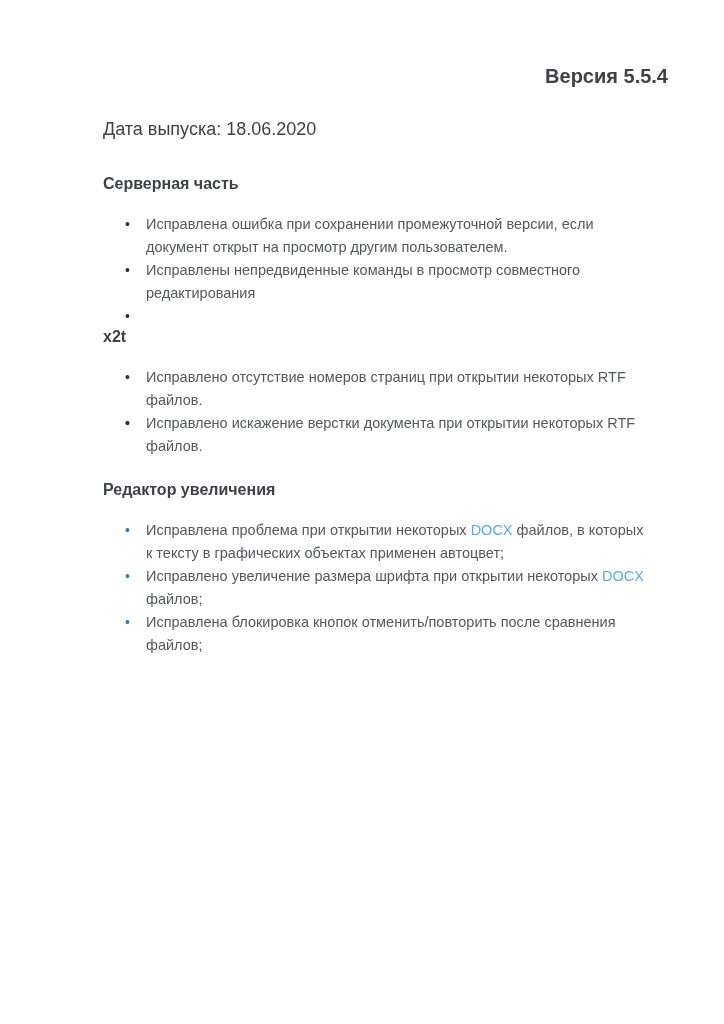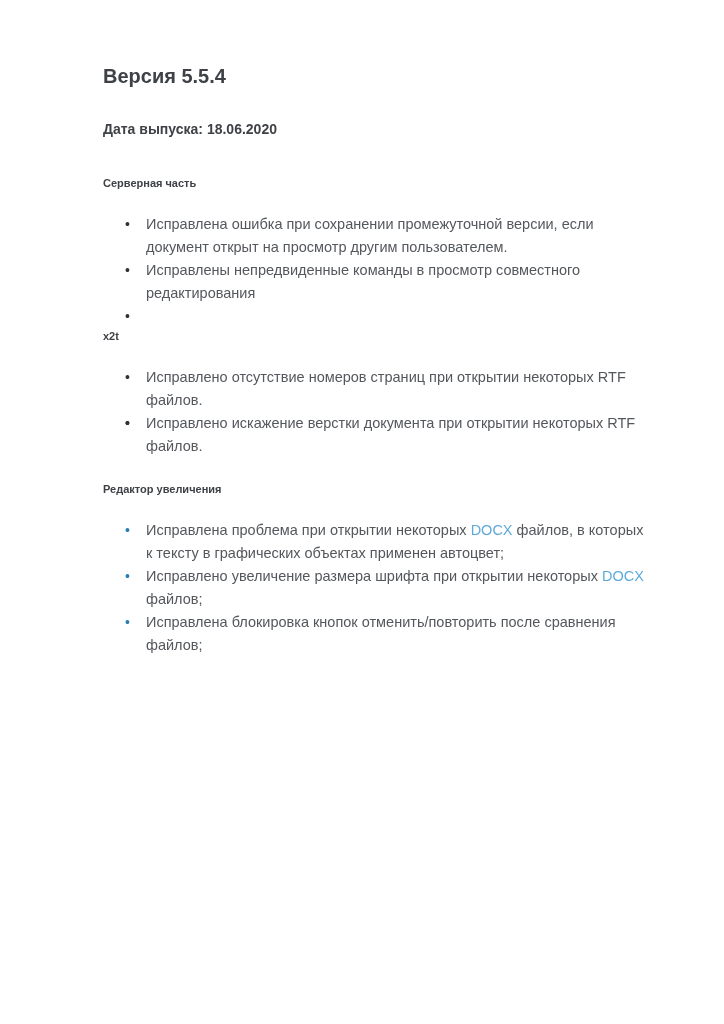--- a/index.html
+++ b/index.html
@@ -17,30 +17,31 @@
   main {
     box-sizing: border-box;
     padding: 64px 56px 0 103px;
   }
   h1.version-title {
     font-size: 20px;
     line-height: 24px;
     font-weight: bold;
     color: var(--heading-color, #3e4146);
     margin: 0 0 31px 0;
+    text-align: right;
   }
   h2.release-date {
-    font-size: 14px;
+    font-size: 18px;
     line-height: 21px;
-    font-weight: bold;
+    font-weight: normal;
     color: var(--heading-color, #3e4146);
     margin: 18px 0 34px 0;
   }
   h3.section-heading {
-    font-size: 11px;
+    font-size: 16px;
     line-height: 19px;
     font-weight: bold;
     color: var(--heading-color, #3e4146);
     margin: 22px 0 20px 0;
   }
   ul.doc-list {
     list-style: none;
     margin: 0;
     padding: 0;
     max-width: 545px;

